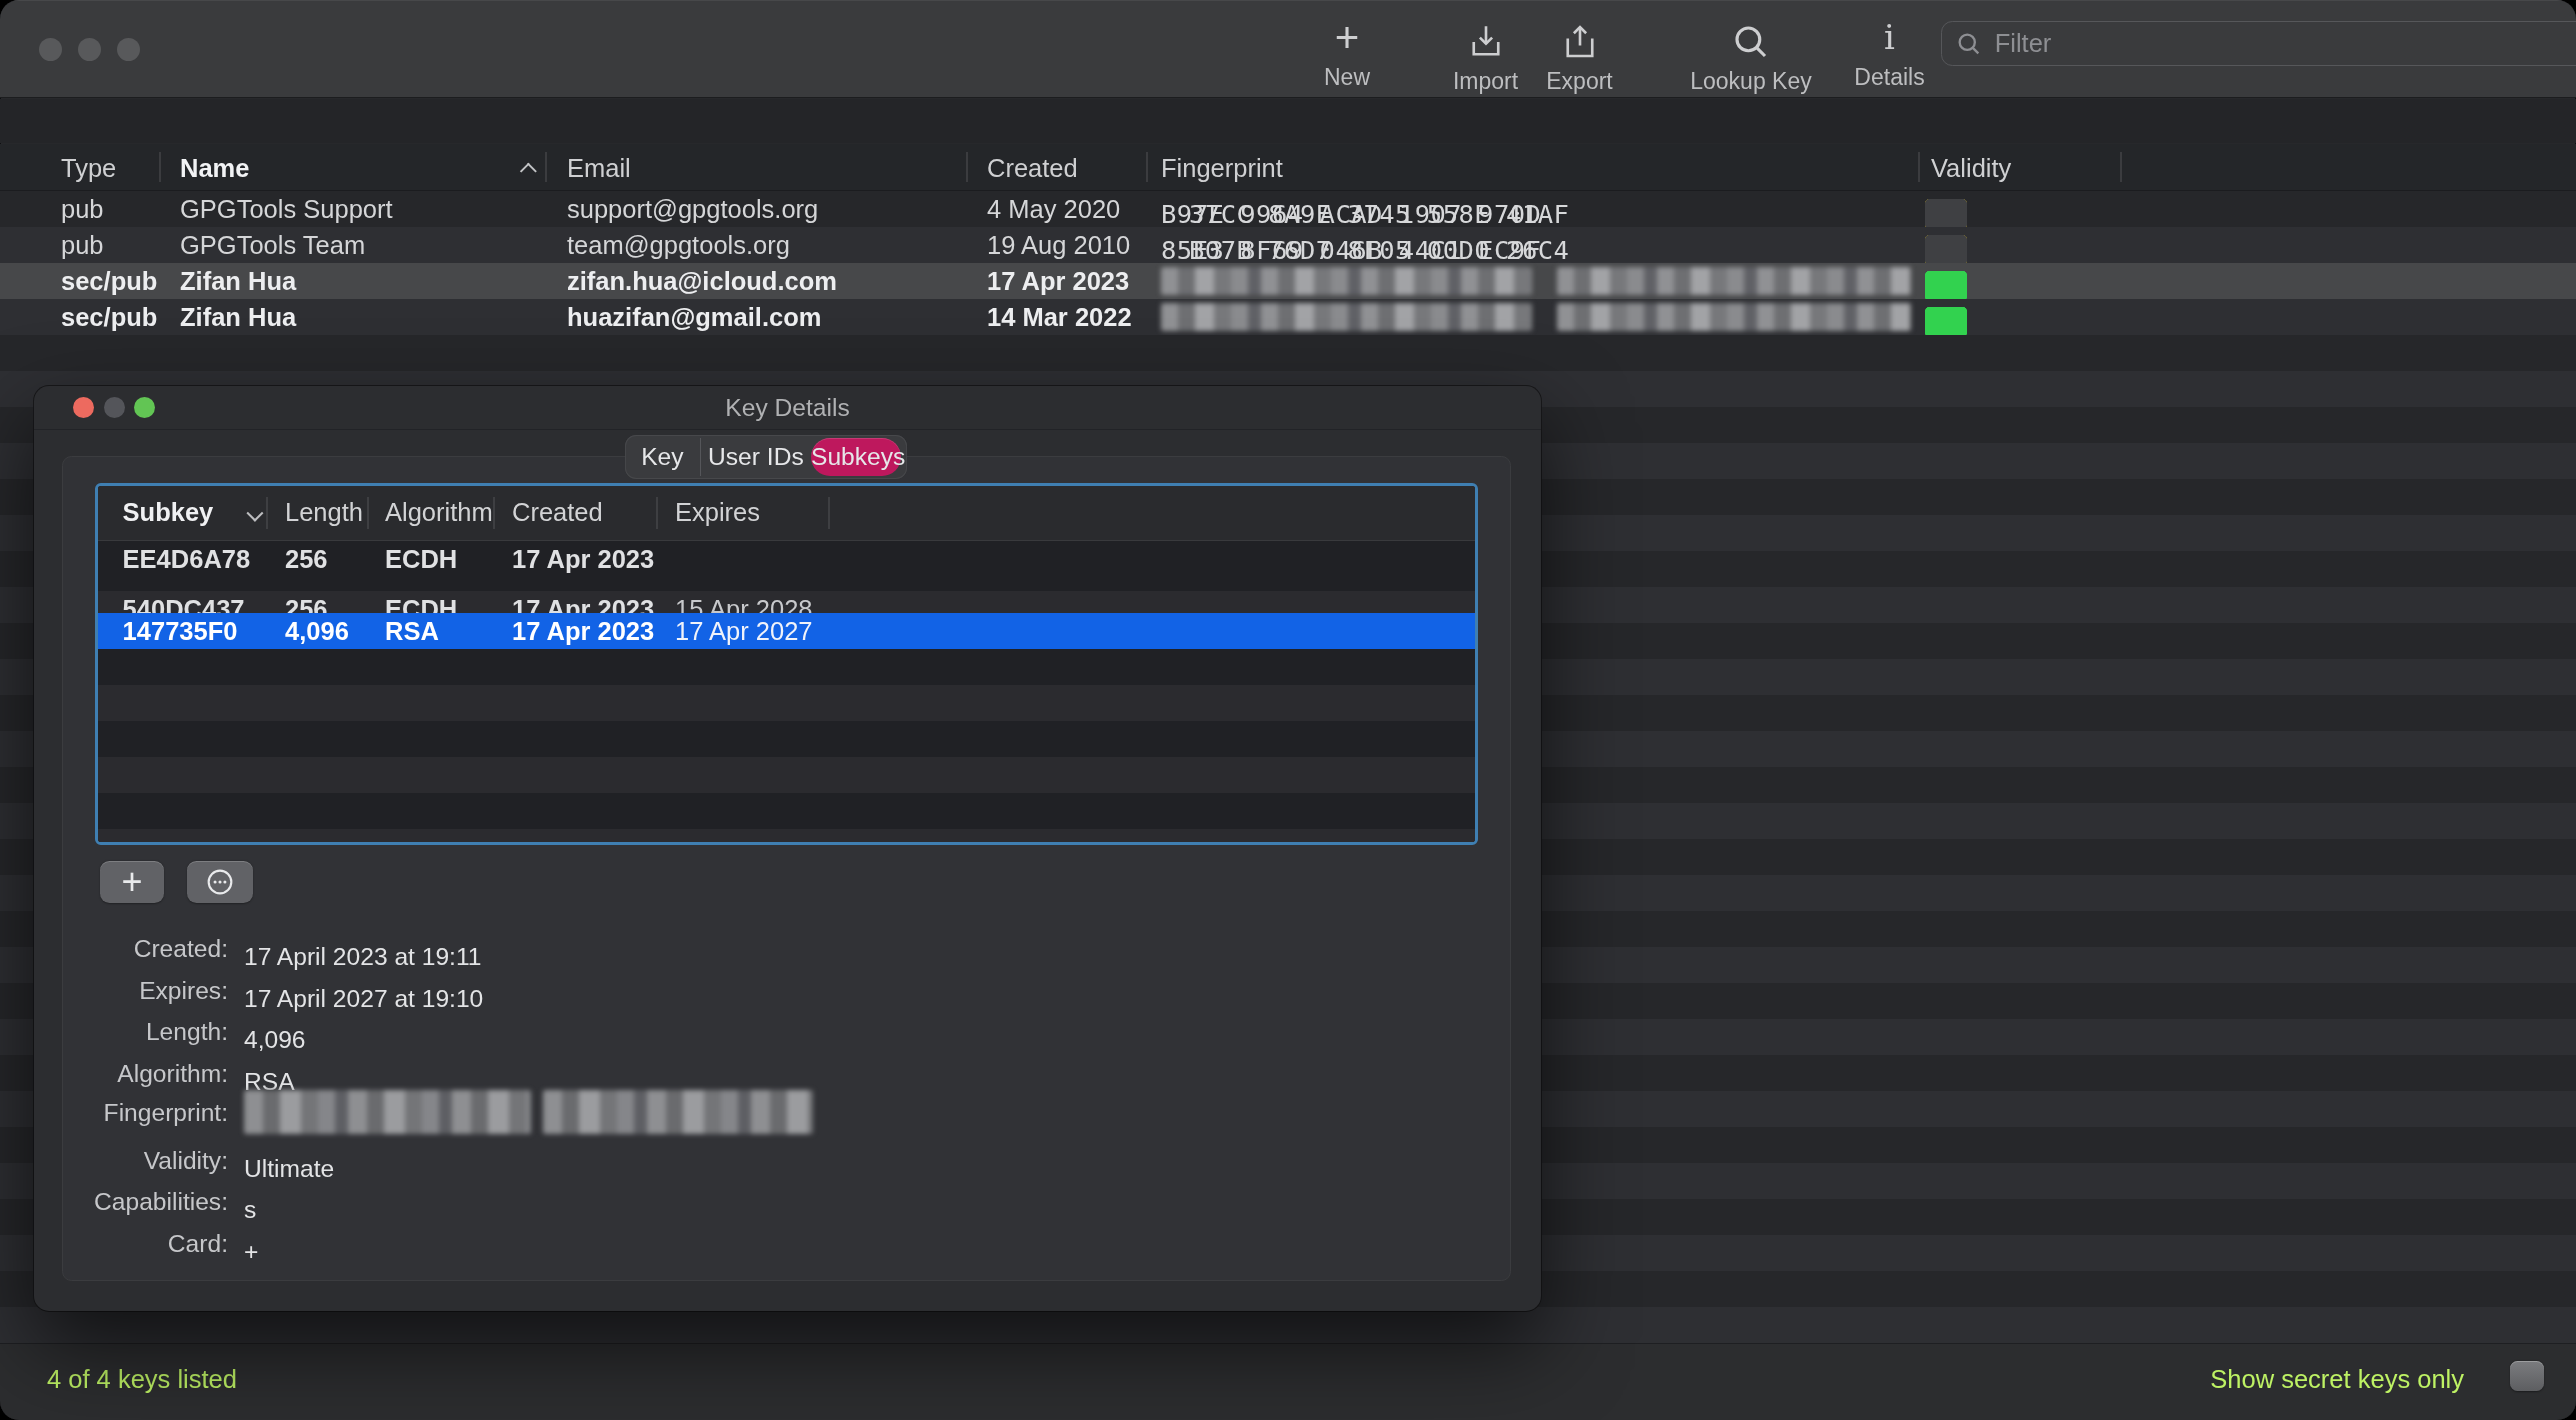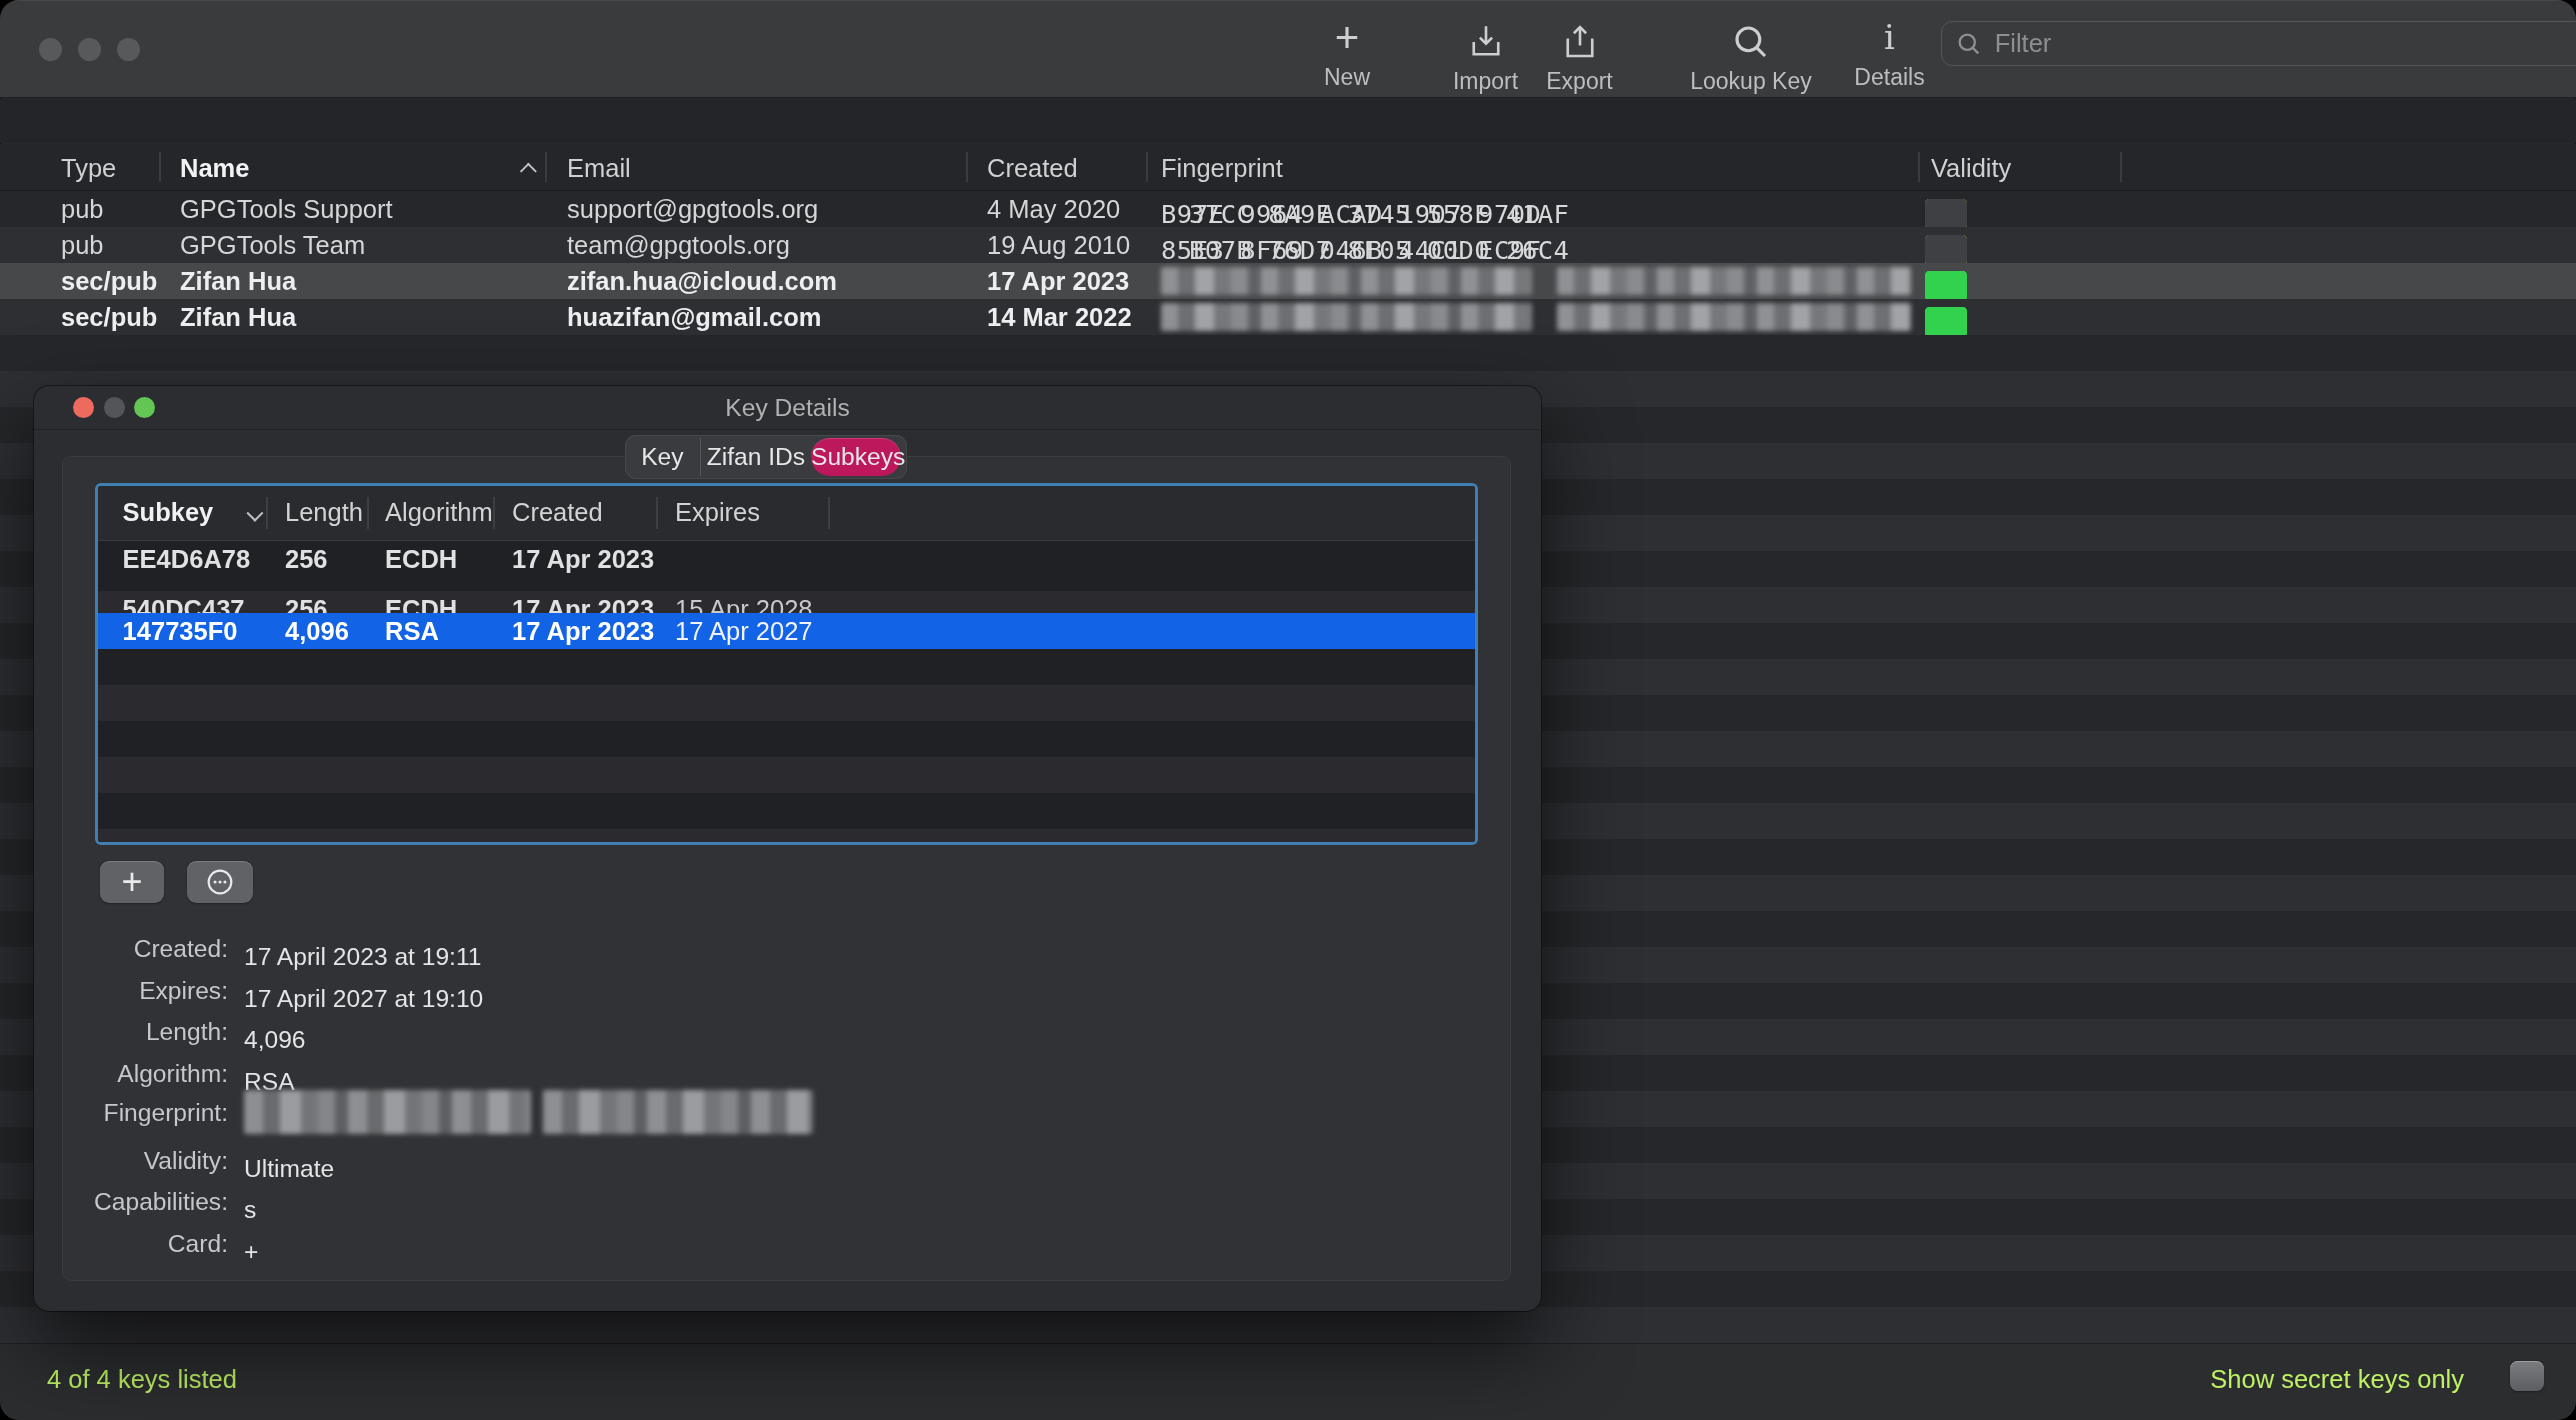--- a/index.html
+++ b/index.html
@@ -258,21 +258,21 @@
   <div class="dialog">
     <div class="dtitlebar">
       <div class="dl red"></div>
       <div class="dl gray"></div>
       <div class="dl green"></div>
       <div class="dtitle">Key Details</div>
     </div>
 
     <div class="tabs">
       <div class="tabseg seg-key">Key</div>
-      <div class="tabseg seg-uids">Zifan IDs</div>
+      <div class="tabseg seg-uids">User IDs</div>
       <div class="tabseg seg-sub">Subkeys</div>
     </div>
 
     <div class="panel"></div>
 
     <div class="sktable">
       <div class="skhead">
         <span class="h sk-subkey">Subkey</span>
         <span class="chev down"></span>
         <span class="h sk-length">Length</span>

